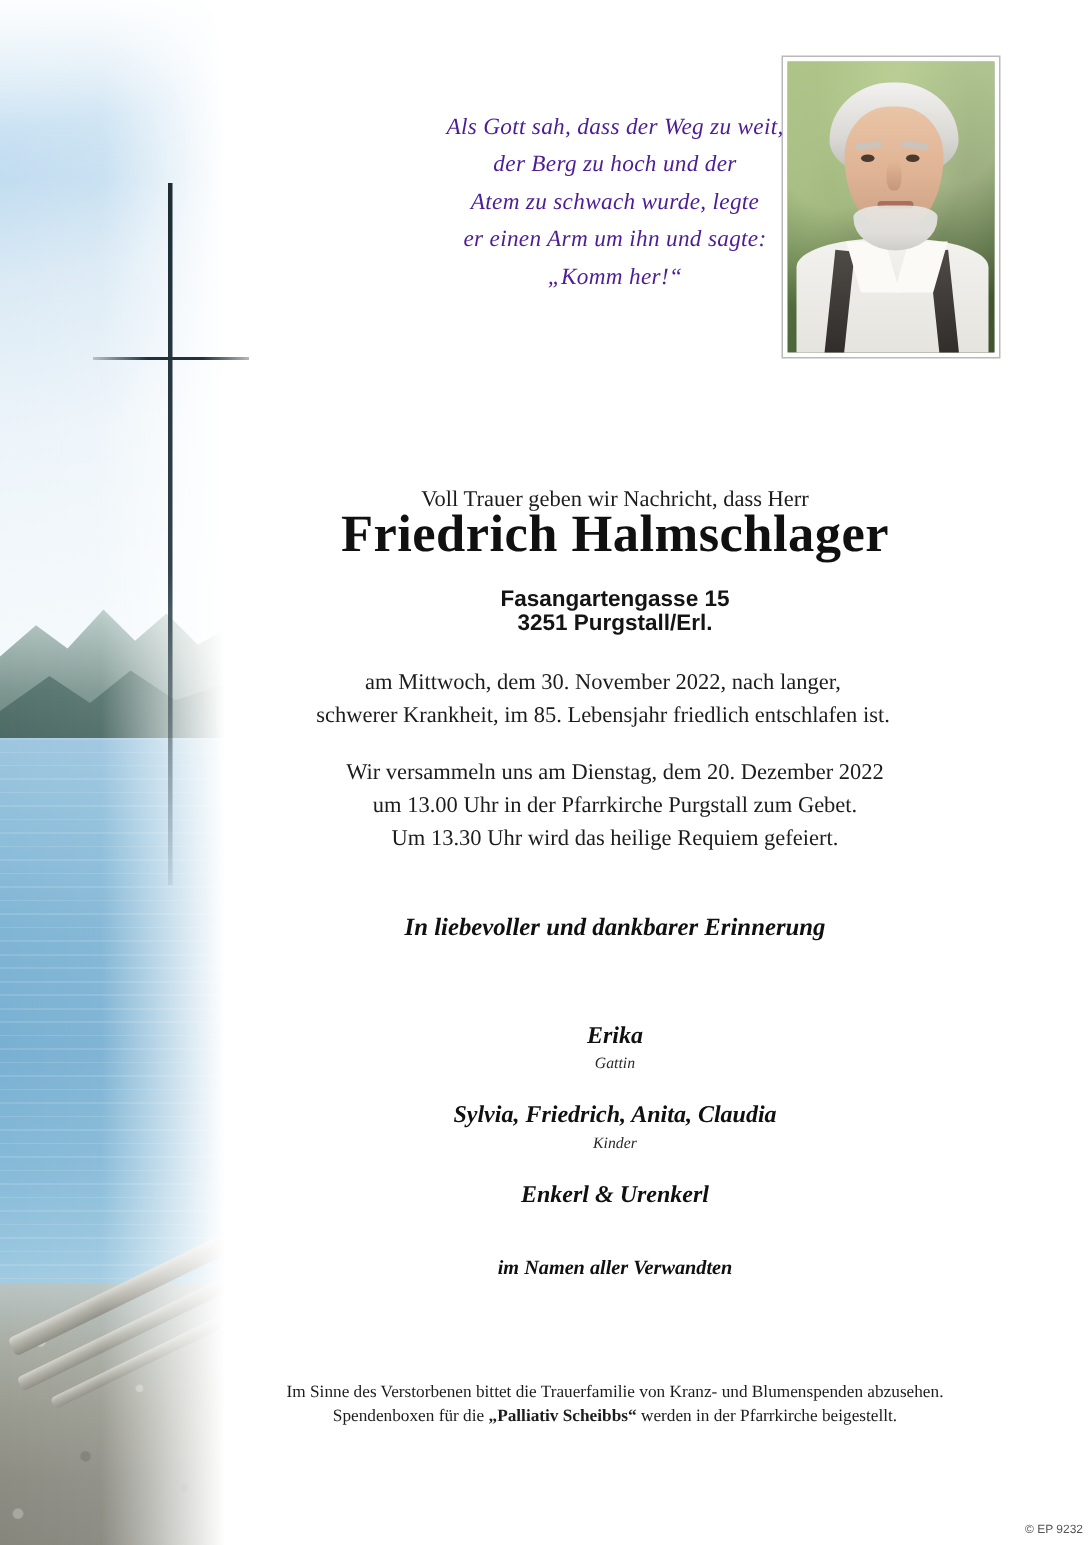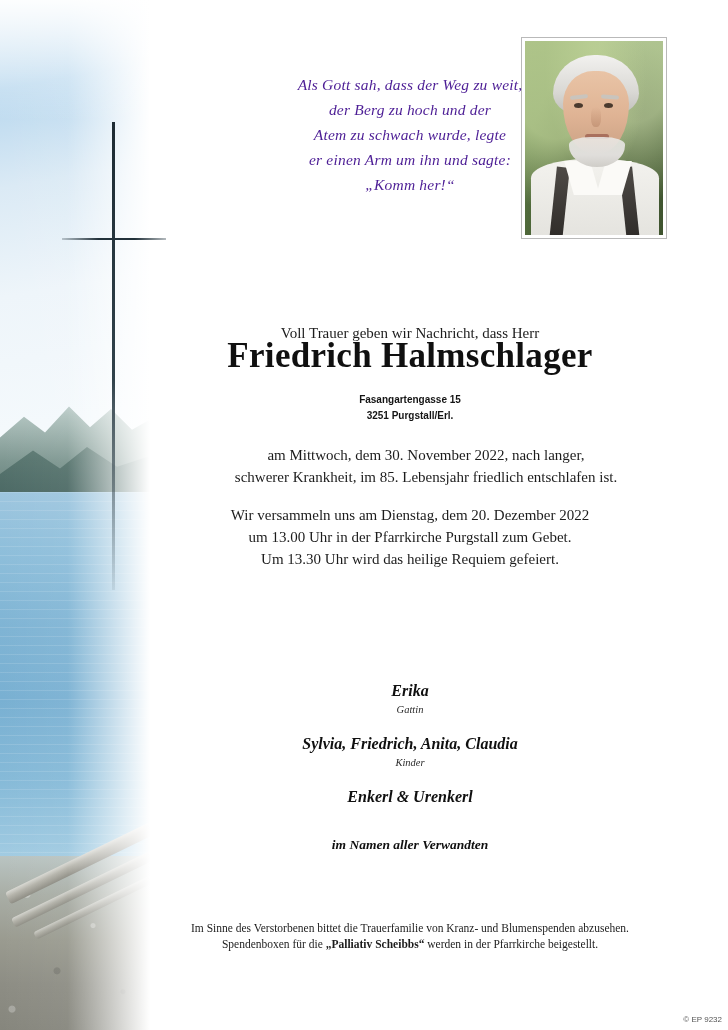--- a/index.html
+++ b/index.html
@@ -191,24 +191,24 @@
     font-size: 15px; color: #1c1c1c; margin-top: 23px;
   }
   .name {
     position: absolute; left: 20px; top: 336px; width: 480px;
     font-size: 35px; font-weight: bold; letter-spacing: .3px;
     color: #101010;
   }
   .address {
     position: absolute; left: 60px; top: 392px; width: 400px;
     font-family: "Liberation Sans", sans-serif;
-    font-size: 10px; font-weight: bold; line-height: 16px; color: #141414;
+    font-size: 15px; font-weight: bold; line-height: 16px; color: #141414;
   }
   .death-info {
-    position: absolute; left: 36px; top: 444px; width: 480px;
+    position: absolute; left: 12px; top: 444px; width: 480px;
     font-size: 15px; line-height: 22px; color: #1c1c1c; text-align: center;
   }
   .service-info {
     position: absolute; left: 20px; top: 504px; width: 480px;
     font-size: 15px; line-height: 22px; color: #1c1c1c;
   }
   .memory {
     position: absolute; left: 20px; top: 608px; width: 480px;
     font-size: 16.5px; font-weight: bold; font-style: italic; color: #101010;
   }
@@ -310,20 +310,21 @@
       <div>am Mittwoch, dem 30. November 2022, nach langer,</div>
       <div>schwerer Krankheit, im 85. Lebensjahr friedlich entschlafen ist.</div>
     </div>
 
     <div class="service-info">
       <div>Wir versammeln uns am Dienstag, dem 20. Dezember 2022</div>
       <div>um 13.00 Uhr in der Pfarrkirche Purgstall zum Gebet.</div>
       <div>Um 13.30 Uhr wird das heilige Requiem gefeiert.</div>
     </div>
 
+    <div class="memory">In liebevoller und dankbarer Erinnerung</div>
 
     <div class="family">
       <div class="fam-name">Erika</div>
       <div class="fam-role">Gattin</div>
       <div class="fam-gap-1"></div>
       <div class="fam-name">Sylvia, Friedrich, Anita, Claudia</div>
       <div class="fam-role">Kinder</div>
       <div class="fam-gap-2"></div>
       <div class="fam-name">Enkerl &amp; Urenkerl</div>
       <div class="fam-gap-3"></div>

